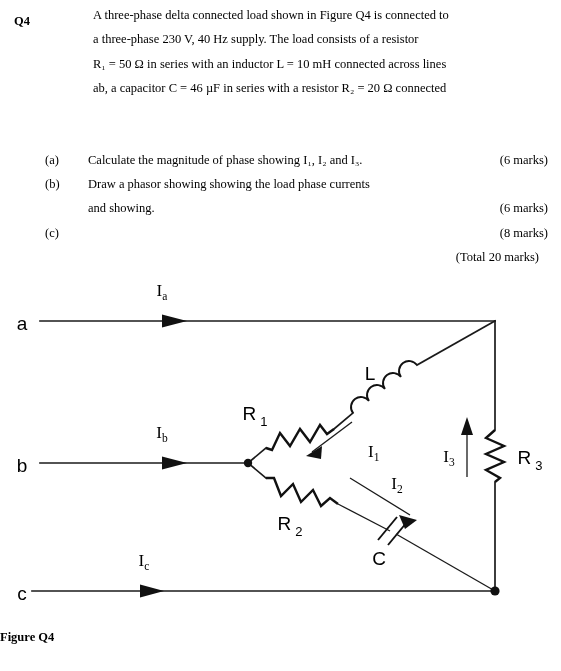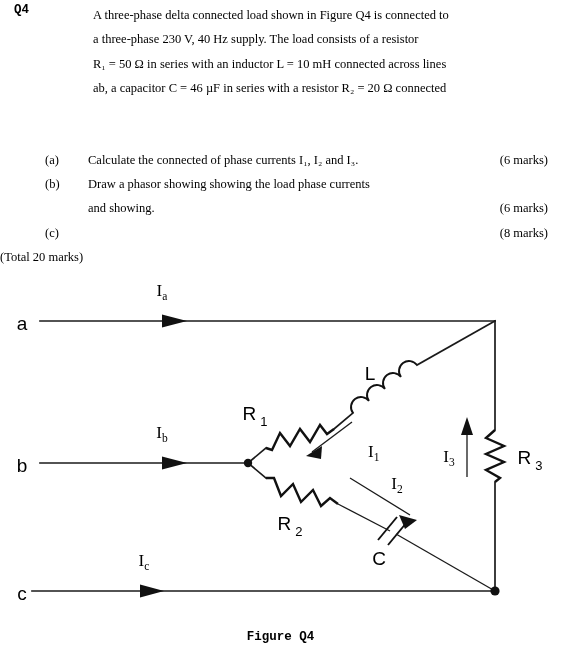--- a/index.html
+++ b/index.html
@@ -13,25 +13,24 @@
     position: relative;
     overflow: hidden;
     font-family: "Liberation Serif", "DejaVu Serif", serif;
     color: #000000;
   }
 
   
   .qnum {
     position: absolute;
     left: 14px;
-    top: 3px;
+    top: 14px;
     font-weight: bold;
     font-size: 12.5px;
     letter-spacing: 0.1px;
-    font-family: Liberation Mono, monospace;
   }
   .stem {
     position: absolute;
     left: 48px;
     top: 3px;
     width: 480px;
     font-size: 12.5px;
     line-height: 24.3px;
     margin-left: 45px;
   }
@@ -60,20 +59,21 @@
     left: 88px;
   }
   .pmarks {
     position: absolute;
     right: 13px;
   }
   .total {
     position: relative;
     height: 24.2px;
     line-height: 24.2px;
+    text-align: right;
     padding-right: 22px;
   }
 
   
   .figure-wrap {
     position: absolute;
     left: 0;
     top: 272px;
     width: 561px;
     height: 345px;
@@ -129,43 +129,43 @@
   }
   svg.circuit text.comp-lbl tspan.sb {
     font-size: 13px;
   }
 
   .fig-caption {
     position: absolute;
     left: 0;
     top: 630px;
     width: 561px;
-    text-align: center;
+    text-align: left;
     font-weight: bold;
     font-size: 12.5px;
-    font-family: Liberation Mono, monospace;
+    font-family: Liberation Serif, serif;
   }
 </style>
 </head>
 <body>
 
 <div class="qnum">Q4</div>
 
 <div class="stem">
   <span class="ln">A three-phase delta connected load shown in Figure Q4 is connected to</span>
   <span class="ln">a three-phase 230 V, 40 Hz supply. The load consists of a resistor</span>
   <span class="ln">R₁ = 50 Ω in series with an inductor L = 10 mH connected across lines</span>
   <span class="ln">ab, a capacitor C = 46 µF in series with a resistor R₂ = 20 Ω connected</span>
 </div>
 
 <div class="parts">
 
   <div class="prow">
     <span class="plabel">(a)</span>
-    <span class="ptext">Calculate the connected of phase currents I₁, I₂ and I₃.</span>
+    <span class="ptext">Calculate the magnitude of phase showing I₁, I₂ and I₃.</span>
     <span class="pmarks">(6 marks)</span>
   </div>
 
   <div class="prow">
     <span class="plabel">(b)</span>
     <span class="ptext">Draw a phasor showing showing the load phase currents</span>
     <span class="pmarks"></span>
   </div>
 
   <div class="prow">

